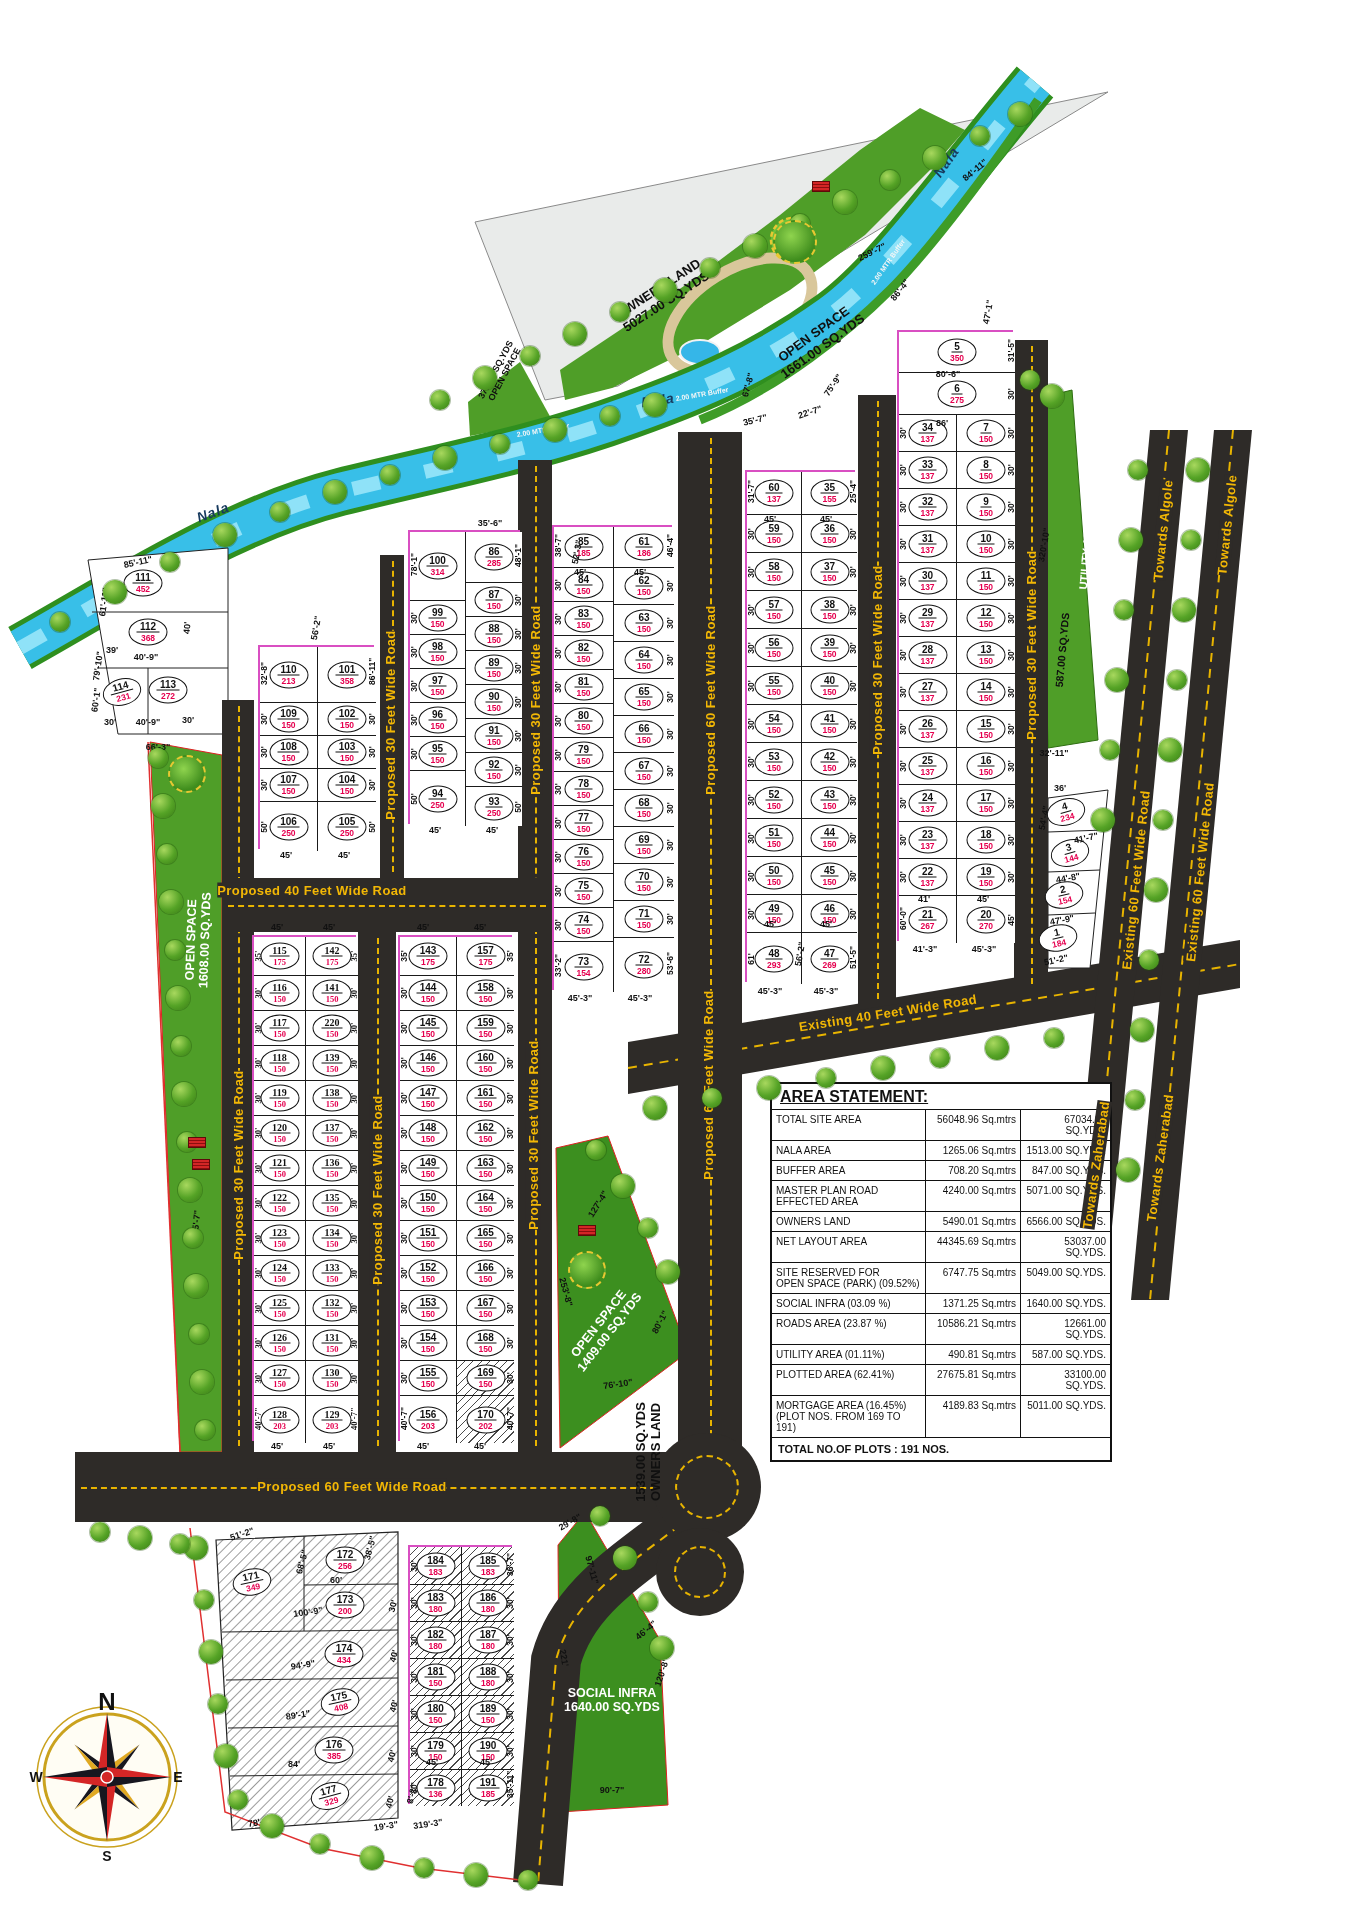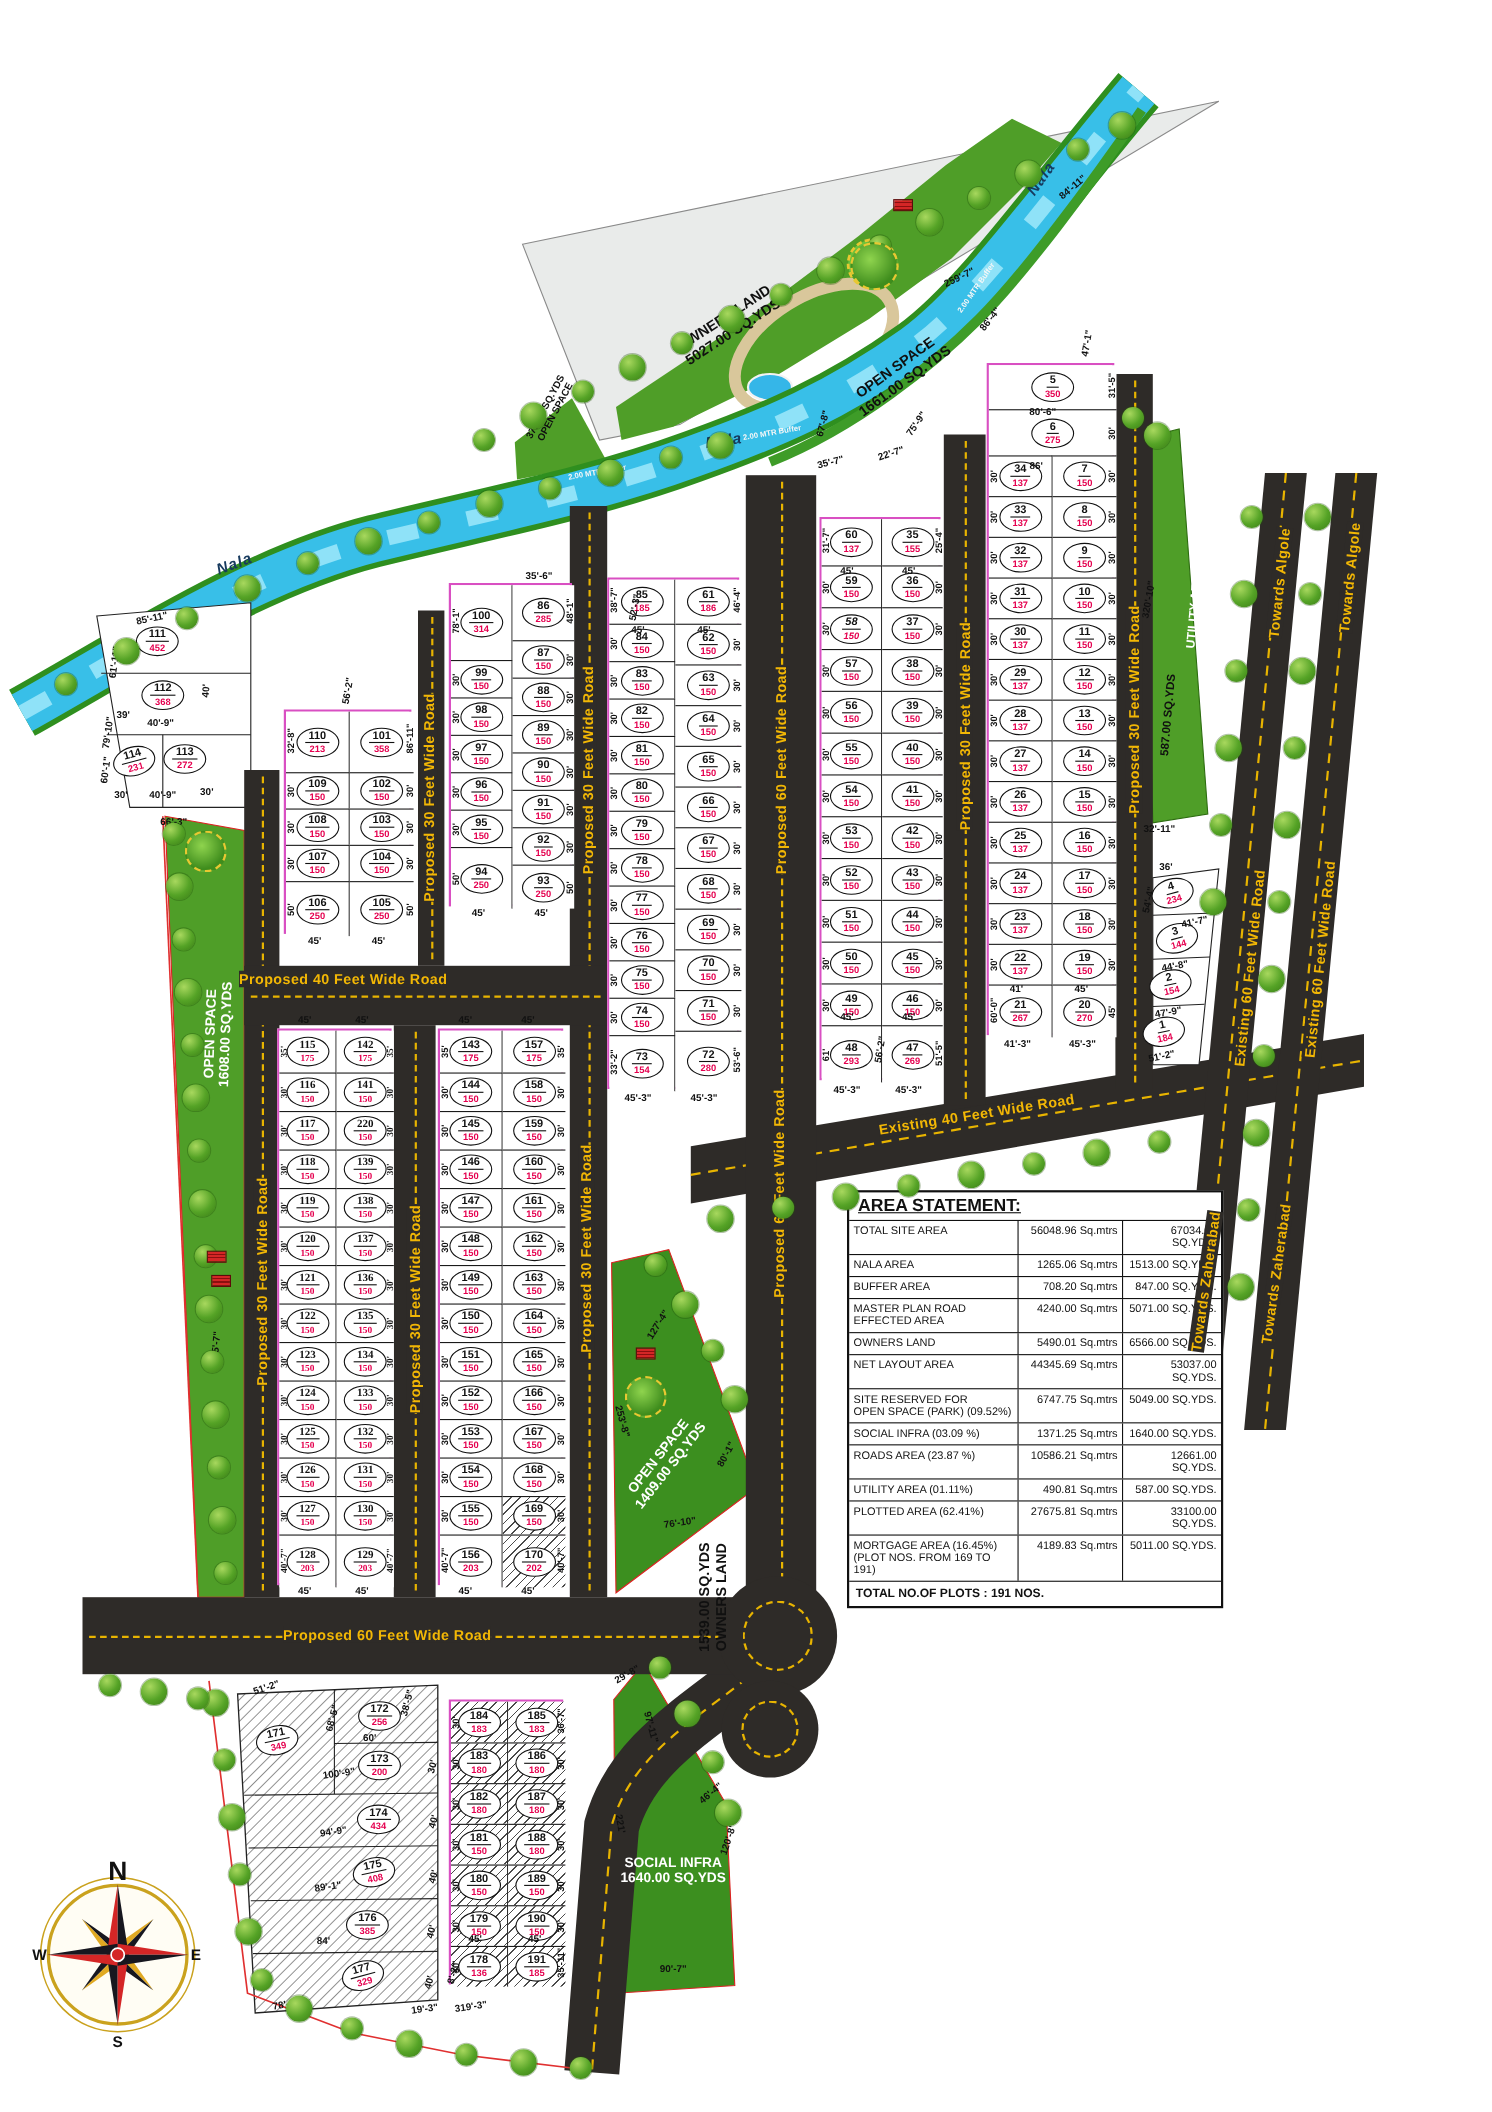--- a/index.html
+++ b/index.html
@@ -627,21 +627,21 @@
         </div>
         <div class="cdim l">31'-7"</div>
       </div>
       <div class="cell lc" style="left: 0px; top: 42px; width: 55px; height: 38px;">
         <div class="po">
           <span class="pn">59</span>
           <span class="pa">150</span>
         </div>
         <div class="cdim l">30'</div>
       </div>
-      <div class="cell lc" style="left: 0px; top: 80px; width: 55px; height: 38px; font-style: italic;">
+      <div class="cell lc" style="left: 0px; top: 80px; width: 55px; height: 38px;">
         <div class="po">
           <span class="pn">58</span>
           <span class="pa">150</span>
         </div>
         <div class="cdim l">30'</div>
       </div>
       <div class="cell lc" style="left: 0px; top: 118px; width: 55px; height: 38px;">
         <div class="po">
           <span class="pn">57</span>
           <span class="pa">150</span>

